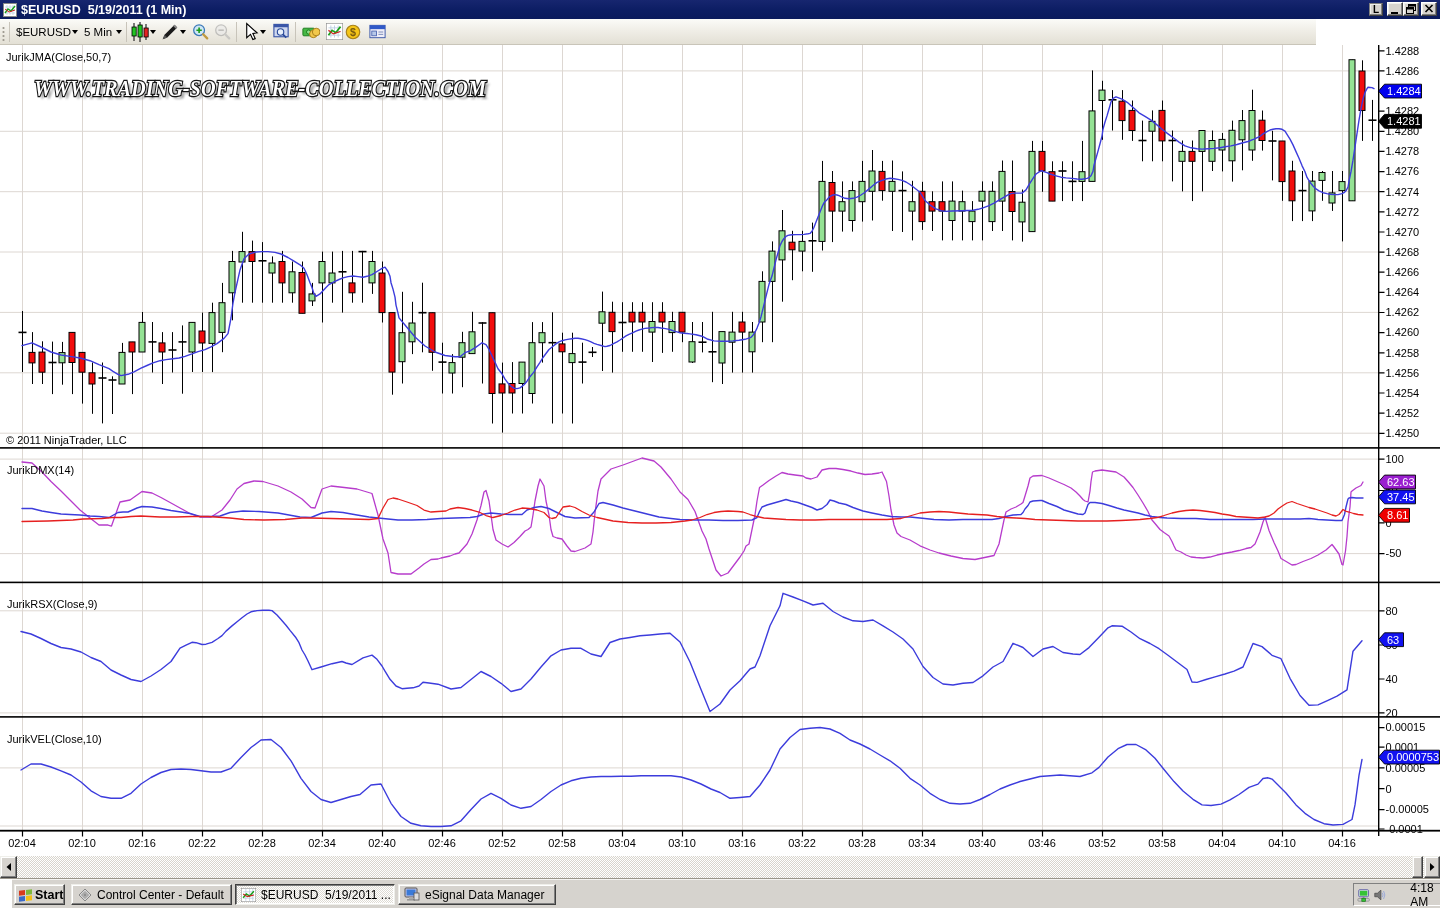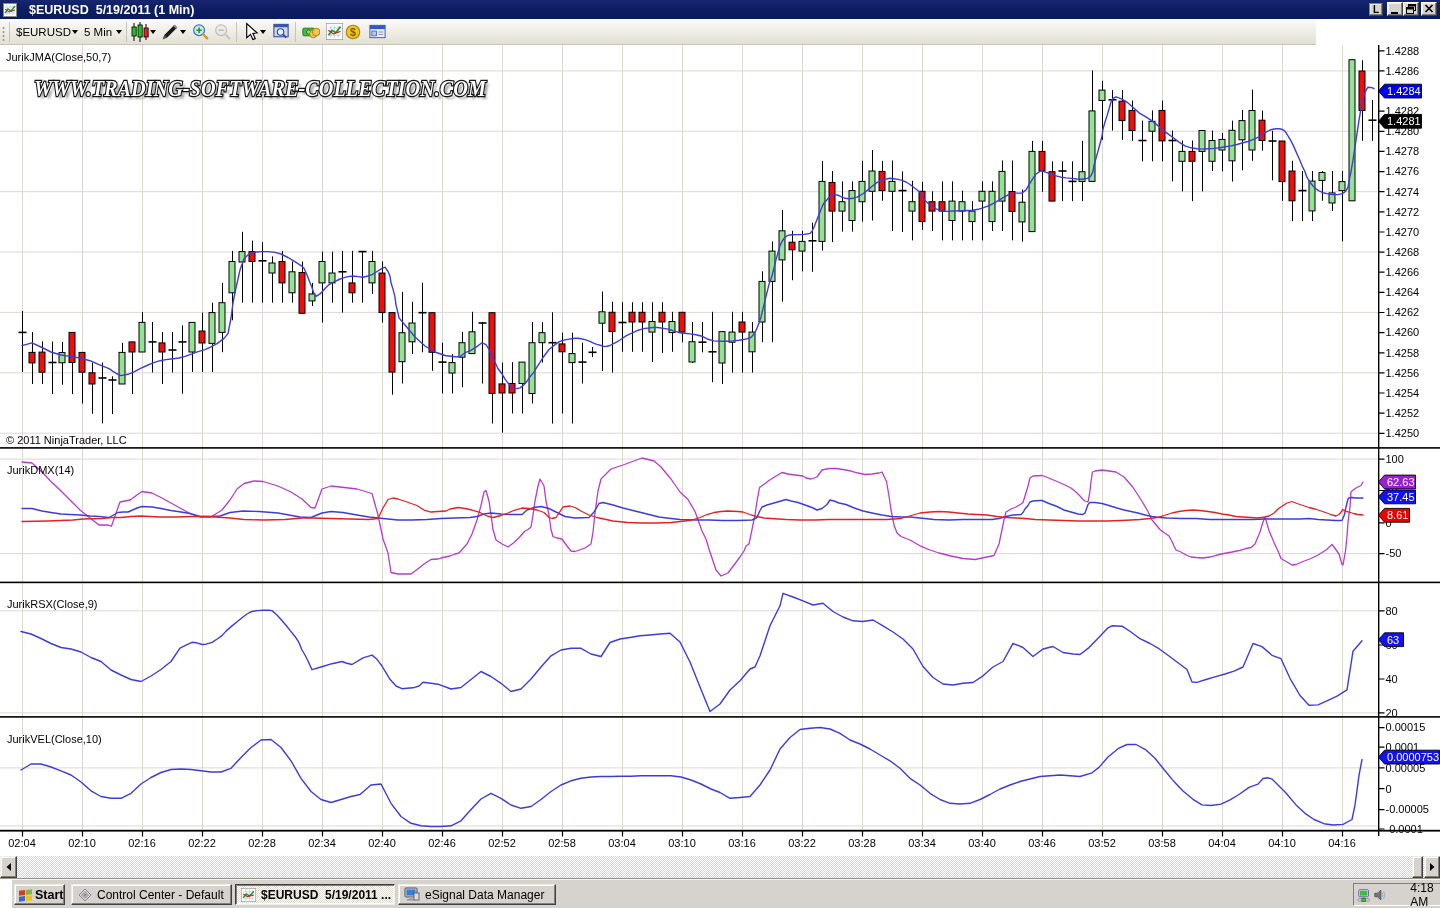--- a/index.html
+++ b/index.html
@@ -1,27 +1,27 @@
 <!DOCTYPE html>
 <html><head><meta charset="utf-8"><style>
 *{margin:0;padding:0;box-sizing:border-box}
 html,body{width:1440px;height:908px;overflow:hidden;font-family:"Liberation Sans",sans-serif}
 #page{position:relative;width:1440px;height:908px;background:#fff}
 #titlebar{position:absolute;left:0;top:0;width:1440px;height:19px;background:linear-gradient(#17266f,#0c1d63 55%,#0a1a5c);display:flex;align-items:center}
-#titlebar .ttext{color:#fff;font-weight:bold;font-size:12.5px;margin-left:12px}
+#titlebar .ttext{color:#fff;font-weight:bold;font-size:12.5px;margin-left:4px}
 .wbtn{position:absolute;top:2px;width:16px;height:14px;background:#d6d3ce;border:1px solid;border-color:#fff #404040 #404040 #fff;box-shadow:inset -1px -1px 0 #808080,inset 1px 1px 0 #efefea;font-size:10px;text-align:center;line-height:12px;color:#000;font-weight:bold}
 #toolbar{position:absolute;left:0;top:19px;width:1316px;height:26px;background:linear-gradient(#fbfbf8,#f0eee7 45%,#e3e0d5);border-bottom:1px solid #c9c5b9}
 .tsep{position:absolute;top:3px;width:1px;height:20px;background:#c8c4ba}
 .tv{position:absolute;top:6.5px;font-size:11.5px;color:#000}
 .darr{position:absolute;top:11px;width:0;height:0;border-left:3.5px solid transparent;border-right:3.5px solid transparent;border-top:4px solid #000}.ticon{position:absolute;top:2px}
 #scroll{position:absolute;left:0;top:856px;width:1440px;height:23px;background-color:#fff;background-image:linear-gradient(45deg,#d8d4cc 25%,transparent 25%,transparent 75%,#d8d4cc 75%),linear-gradient(45deg,#d8d4cc 25%,transparent 25%,transparent 75%,#d8d4cc 75%);background-position:0 0,1px 1px;background-size:2px 2px;border-bottom:1px solid #9a968c}
 .sbtn{position:absolute;top:0;height:22px;background:#d6d3ce;border:1px solid;border-color:#efefea #404040 #404040 #efefea;box-shadow:inset -1px -1px 0 #808080,inset 1px 1px 0 #fff;display:flex;align-items:center;justify-content:center}
 #taskbar{position:absolute;left:12px;top:879px;width:1440px;height:38px;background:#d6d3ce;border-top:1px solid #f5f4f1}
 .task{position:absolute;top:4px;height:21px;background:#d6d3ce;border:1px solid;border-color:#efefea #404040 #404040 #efefea;box-shadow:inset -1px -1px 0 #808080,inset 1px 1px 0 #fff;display:flex;align-items:center;font-size:12px;color:#000;white-space:nowrap;overflow:hidden}
-.task.pressed{border-color:#404040 #efefea #efefea #404040;box-shadow:inset 1px 1px 0 #808080,inset -1px -1px 0 #fff;background-color:#fff;background-image:linear-gradient(45deg,#dedbd4 25%,transparent 25%,transparent 75%,#dedbd4 75%),linear-gradient(45deg,#dedbd4 25%,transparent 25%,transparent 75%,#dedbd4 75%);background-position:0 0,1px 1px;background-size:2px 2px;font-weight:bold}
+.task.pressed{border-color:#404040 #efefea #efefea #404040;box-shadow:inset 1px 1px 0 #808080,inset -1px -1px 0 #fff;background-color:#fff;background-image:linear-gradient(45deg,#dedbd4 25%,transparent 25%,transparent 75%,#dedbd4 75%),linear-gradient(45deg,#dedbd4 25%,transparent 25%,transparent 75%,#dedbd4 75%);background-position:0 0,1px 1px;background-size:2px 2px;font-weight:normal}
 #tray{position:absolute;top:3px;right:2px;width:97px;height:23px;border:1px solid;border-color:#808080 #fff #fff #808080;display:flex;align-items:center;font-size:12px}
 </style></head><body>
 <div id="page">
 <div id="titlebar">
   <svg width="14" height="14" style="margin-left:3px" viewBox="0 0 14 14">
         <rect width="14" height="14" fill="#e8e8e8"></rect>
         <rect x="0.5" y="0.5" width="13" height="13" fill="#fff" stroke="#888" stroke-width="1"></rect>
         <path d="M2 4H12M2 7H12M2 10H12M4 2V12M7 2V12M10 2V12" stroke="#b8cce0" stroke-width="0.7"></path>
         <polyline points="2,10 5,6 8,8 12,3" stroke="#18a018" stroke-width="1.4" fill="none"></polyline>
         <polyline points="2,6 6,9 12,7" stroke="#d02020" stroke-width="1" fill="none"></polyline>

